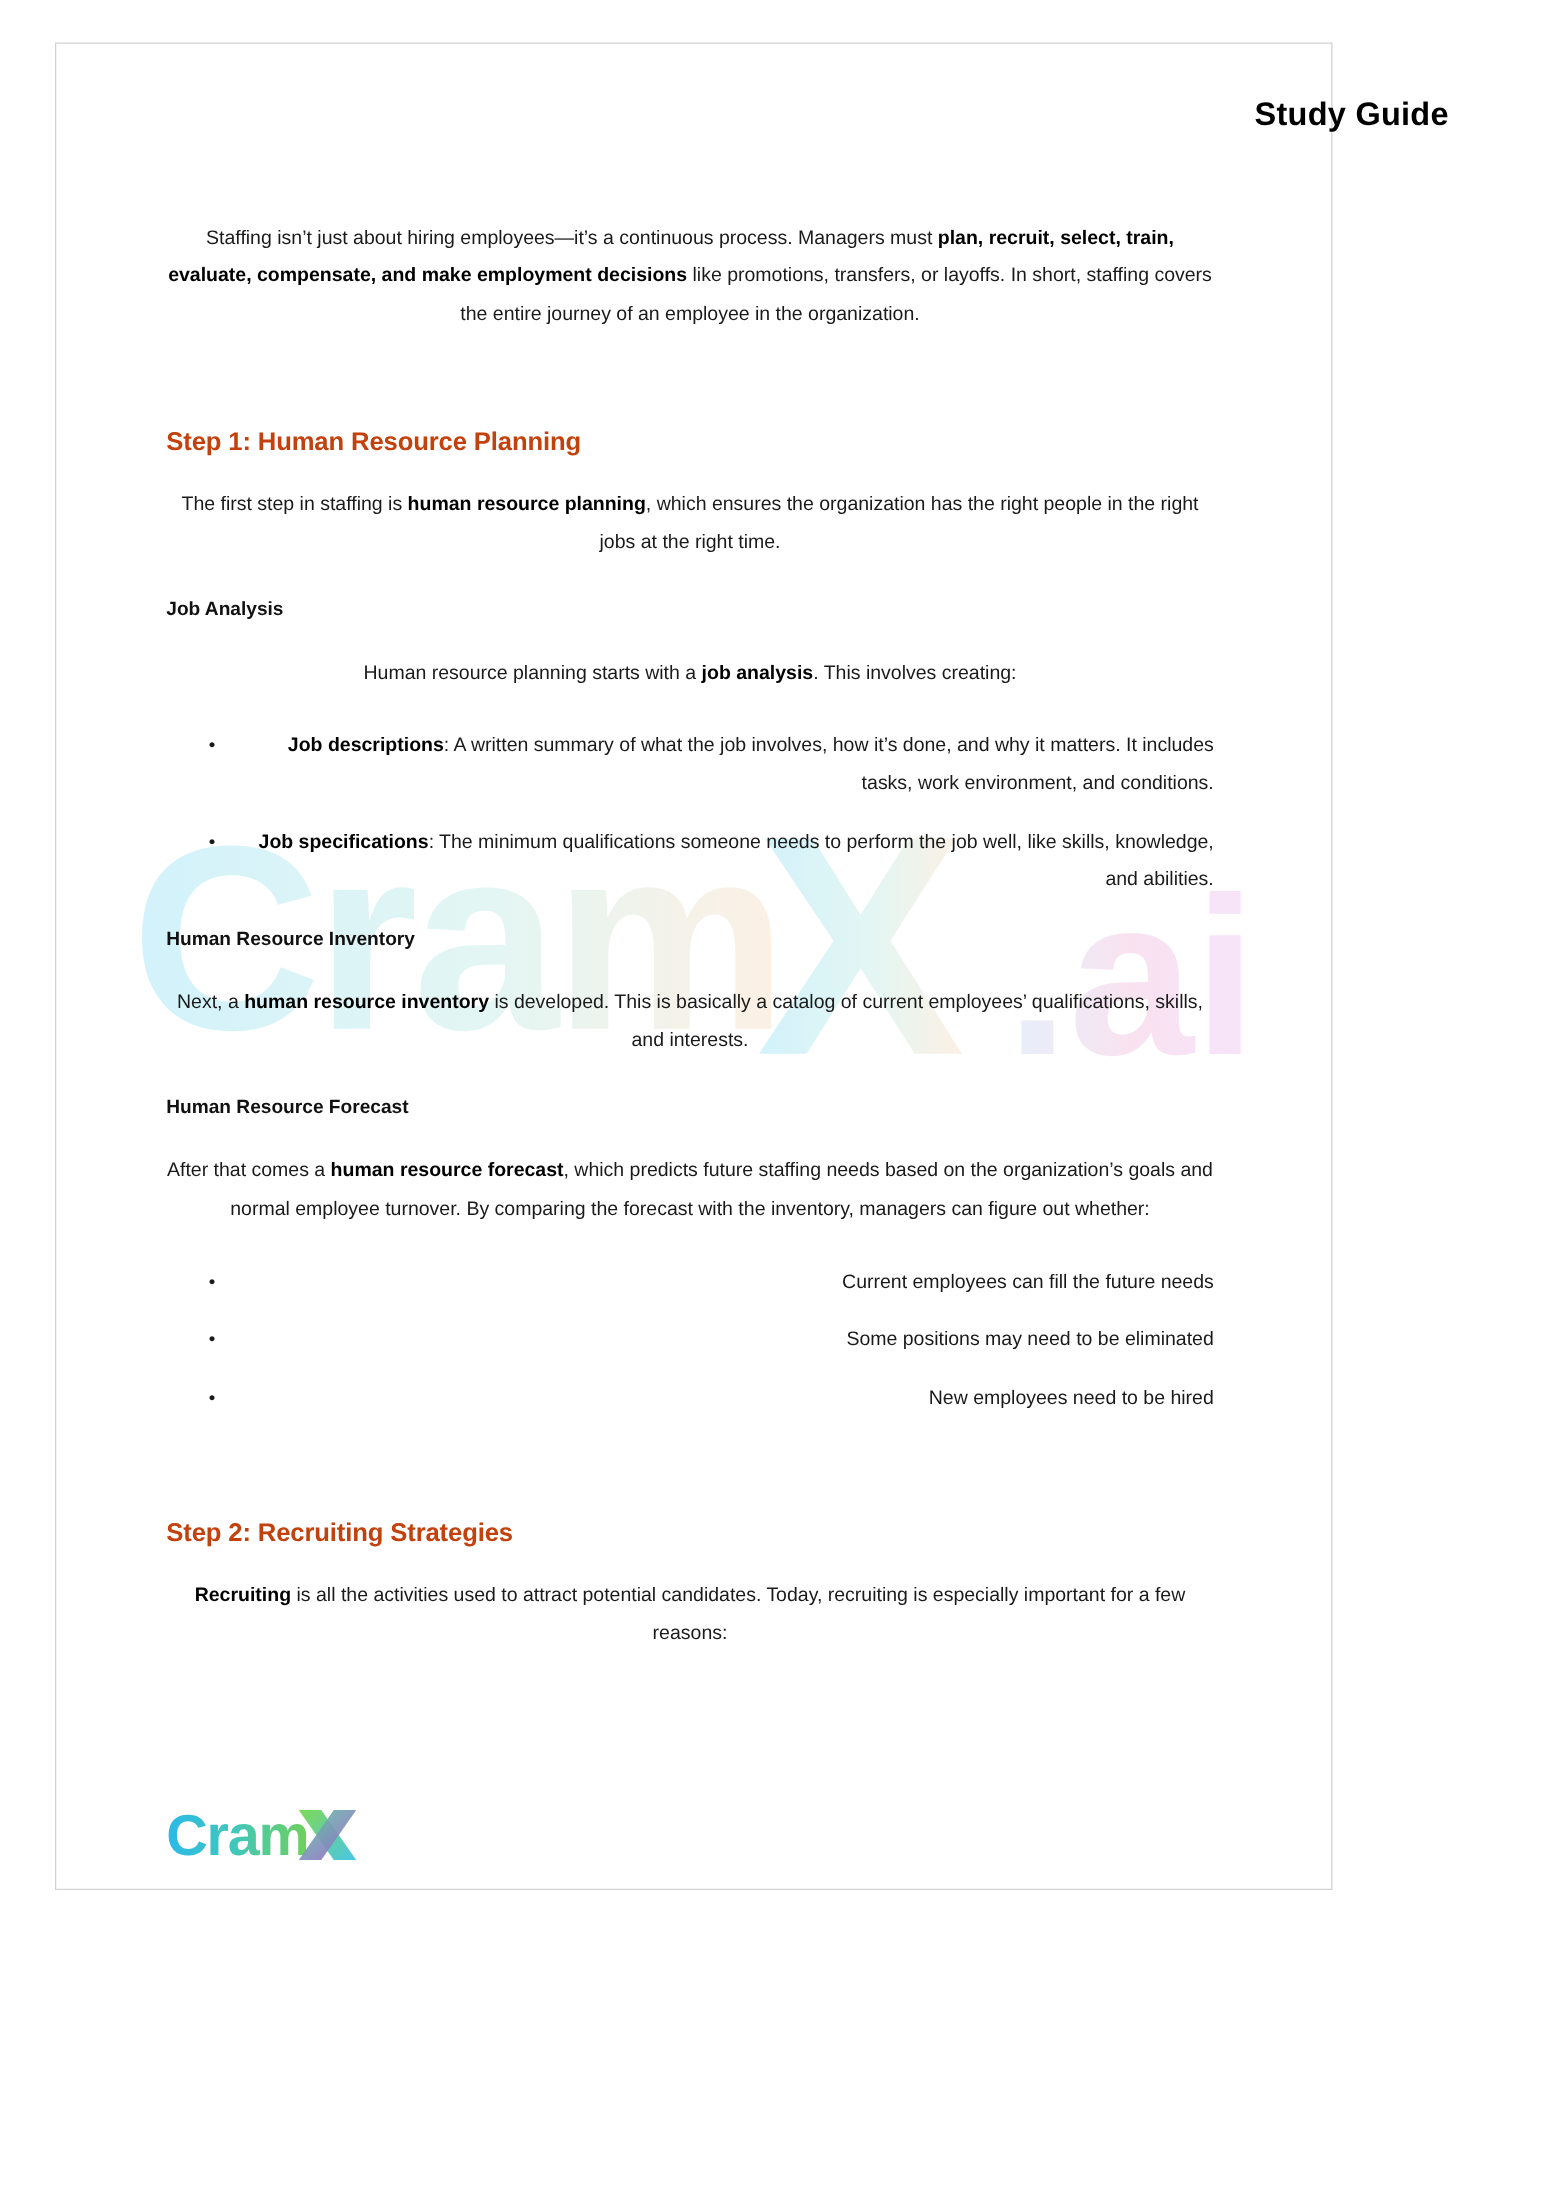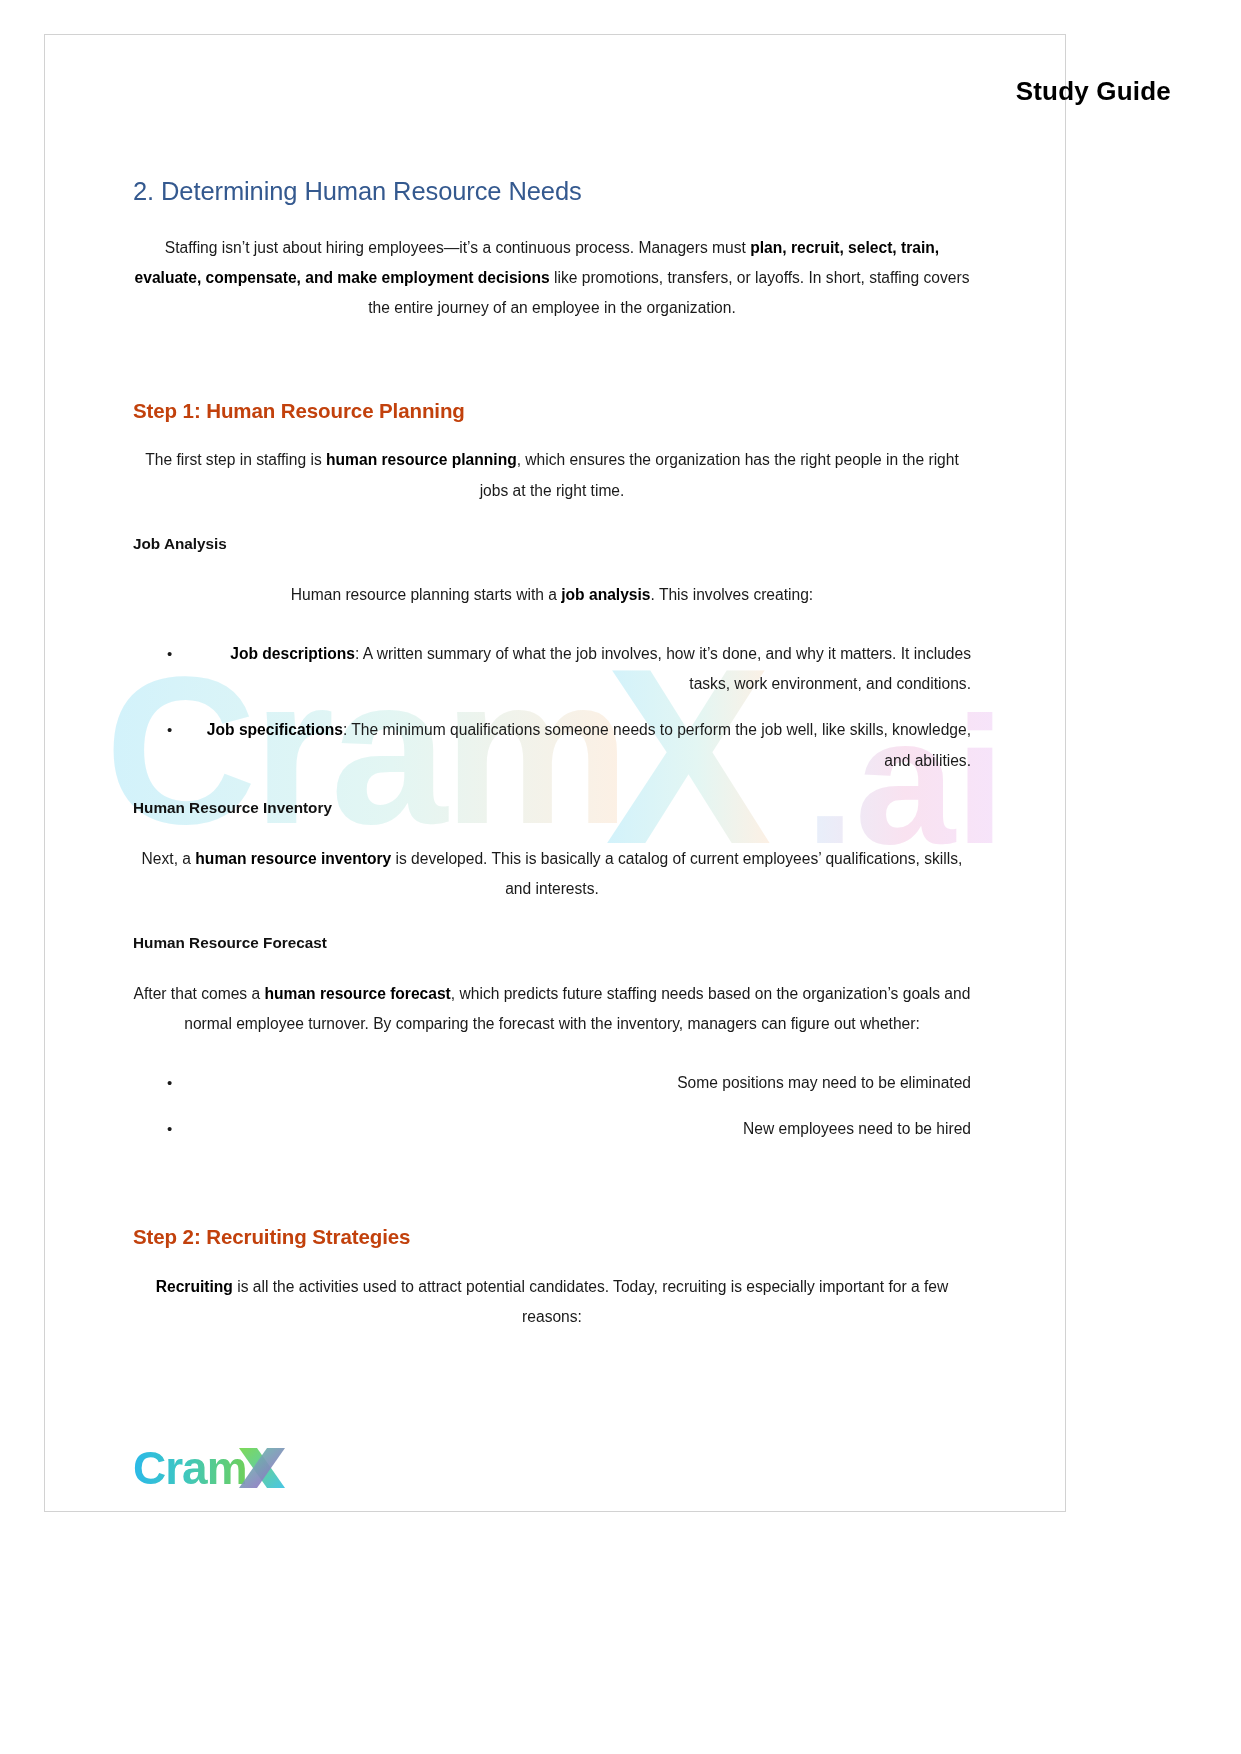--- a/index.html
+++ b/index.html
@@ -43,21 +43,21 @@
     width: 900px;
     height: 230px;
     pointer-events: none;
     user-select: none;
     z-index: 0;
   }
   .watermark svg { display:block; width:100%; height:100%; }
 
   .doc-title {
     position: absolute;
-    right: 70px;
+    right: 82px;
     top: 76px;
     font-size: 26px;
     font-weight: bold;
     color: #000000;
     letter-spacing: 0.2px;
   }
 
   .body-col {
     position: absolute;
     left: 133px;
@@ -163,21 +163,20 @@
       <text x="0" y="168" font-family="'Liberation Sans', sans-serif" font-size="210" font-weight="bold" fill="url(#wmGradA)" letter-spacing="-4">Cram</text>
       <text x="500" y="188" font-family="'Liberation Sans', sans-serif" font-size="250" font-weight="bold" fill="url(#wmGradA)">X</text>
       <text x="700" y="188" font-family="'Liberation Sans', sans-serif" font-size="180" font-weight="bold" fill="url(#wmGradB)">.ai</text>
     </svg>
   </div>
 
   <div class="doc-title">Study Guide</div>
 
   <div class="body-col">
 
-    <h1 class="section-title">2. Determining Human Resource Needs</h1>
 
     <p class="para"><span>Staffing isn’t just about hiring employees—it’s a continuous process. Managers must </span><b>plan, recruit, select, train, evaluate, compensate, and make employment decisions</b><span> like promotions, transfers, or layoffs. In short, staffing covers the entire journey of an employee in the organization.</span></p>
 
     <div class="gap-lg"></div>
 
     <h2 class="step-title">Step 1: Human Resource Planning</h2>
 
     <p class="para"><span>The first step in staffing is </span><b>human resource planning</b><span>, which ensures the organization has the right people in the right jobs at the right time.</span></p>
 
     <h3 class="sub-title">Job Analysis</h3>
@@ -191,20 +190,21 @@
 
     <h3 class="sub-title">Human Resource Inventory</h3>
 
     <p class="para"><span>Next, a </span><b>human resource inventory</b><span> is developed. This is basically a catalog of current employees’ qualifications, skills, and interests.</span></p>
 
     <h3 class="sub-title">Human Resource Forecast</h3>
 
     <p class="para"><span>After that comes a </span><b>human resource forecast</b><span>, which predicts future staffing needs based on the organization’s goals and normal employee turnover. By comparing the forecast with the inventory, managers can figure out whether:</span></p>
 
     <ul class="bullets">
+      <li>Current employees can fill the future needs</li>
       <li>Some positions may need to be eliminated</li>
       <li>New employees need to be hired</li>
     </ul>
 
     <div class="gap-xl"></div>
 
     <h2 class="step-title">Step 2: Recruiting Strategies</h2>
 
     <p class="para"><b>Recruiting</b><span> is all the activities used to attract potential candidates. Today, recruiting is especially important for a few reasons:</span></p>
 

